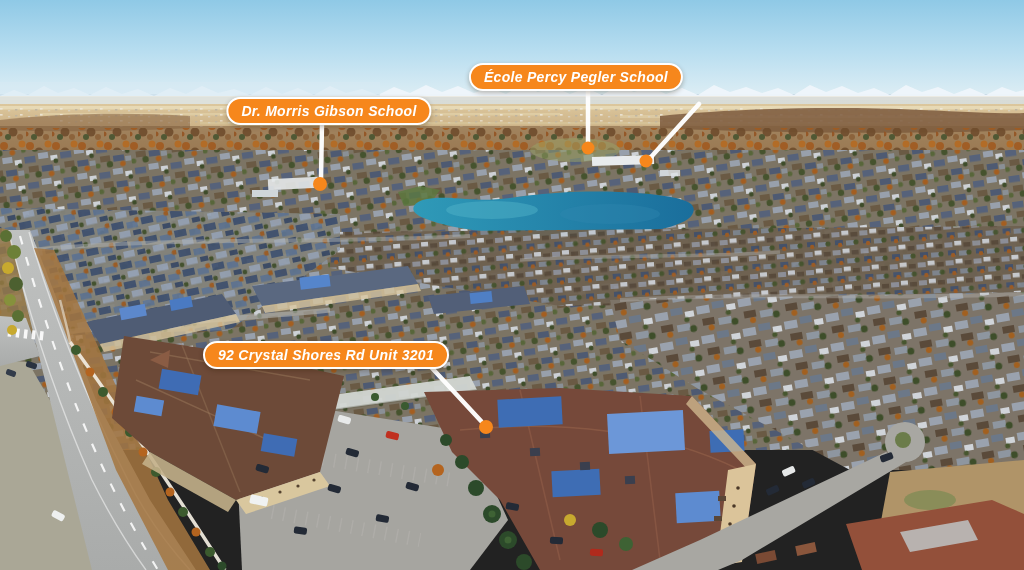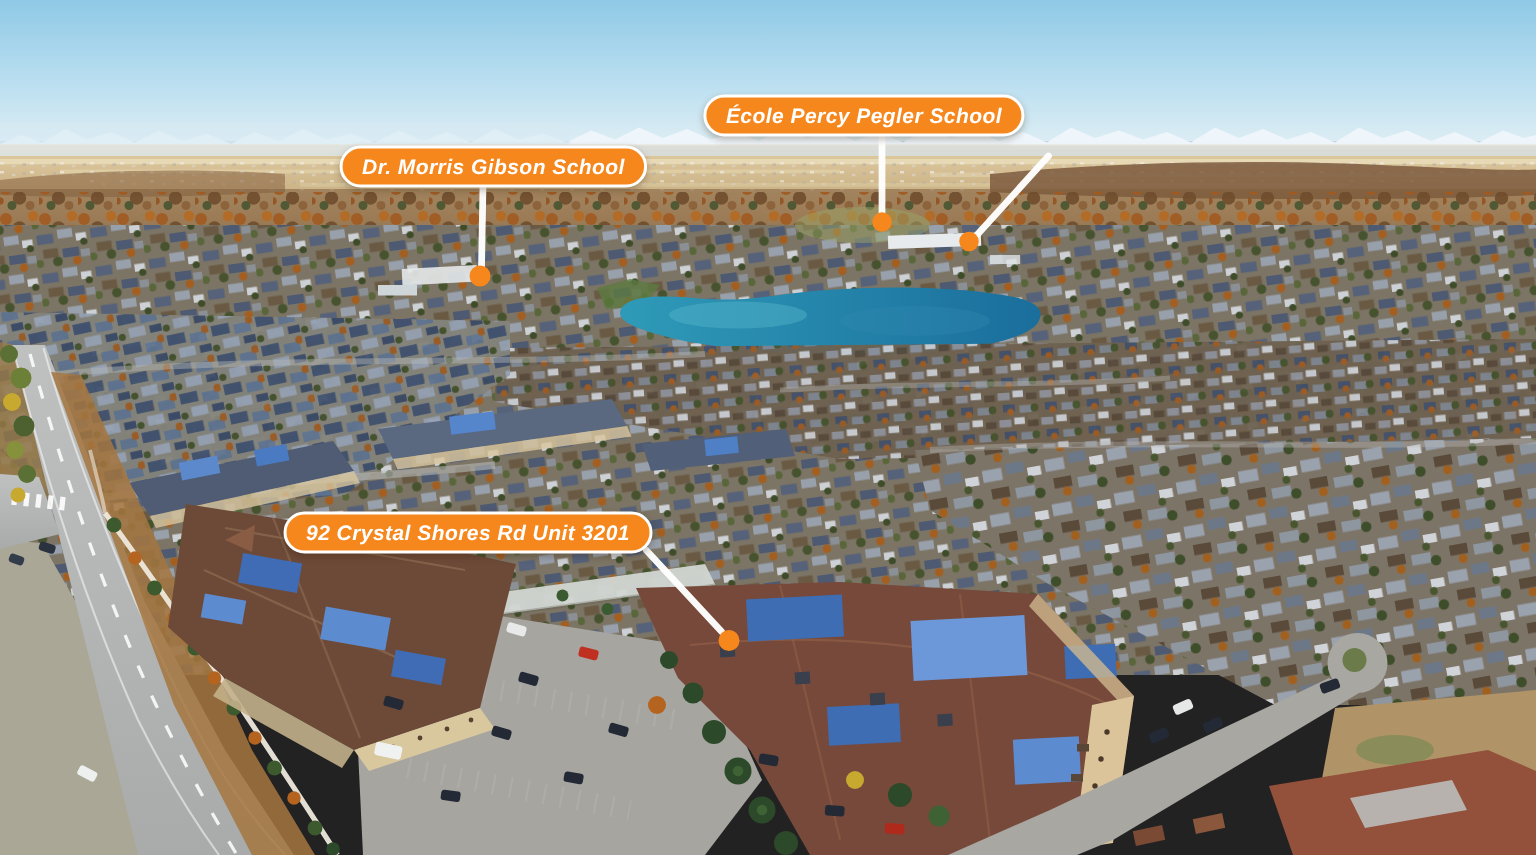--- a/index.html
+++ b/index.html
@@ -13,21 +13,21 @@
     background:#F6871C;color:#FFFFFF;
     border:2.5px solid #FFFFFF;border-radius:14px;
     padding:4px 13px;font-size:14px;font-weight:700;font-style:italic;
     letter-spacing:.3px;white-space:nowrap;
     box-shadow:0 2px 5px rgba(50,30,0,.30);
     z-index:30;
   }
   #label-morris{left:329px;top:111px;}
   #label-percy{left:576px;top:77px;}
   #label-meadow{left:775px;top:90px;}
-  #label-address{left:312px;top:355px;}
+  #label-address{left:326px;top:355px;}
   .overlay{z-index:20;pointer-events:none;}
 </style>
 </head>
 <body>
 
 <div class="stage">
 
   <svg viewBox="0 0 1024 570" preserveAspectRatio="none" aria-hidden="true">
     <defs>
       <linearGradient id="sky" x1="0" y1="0" x2="0" y2="1">

